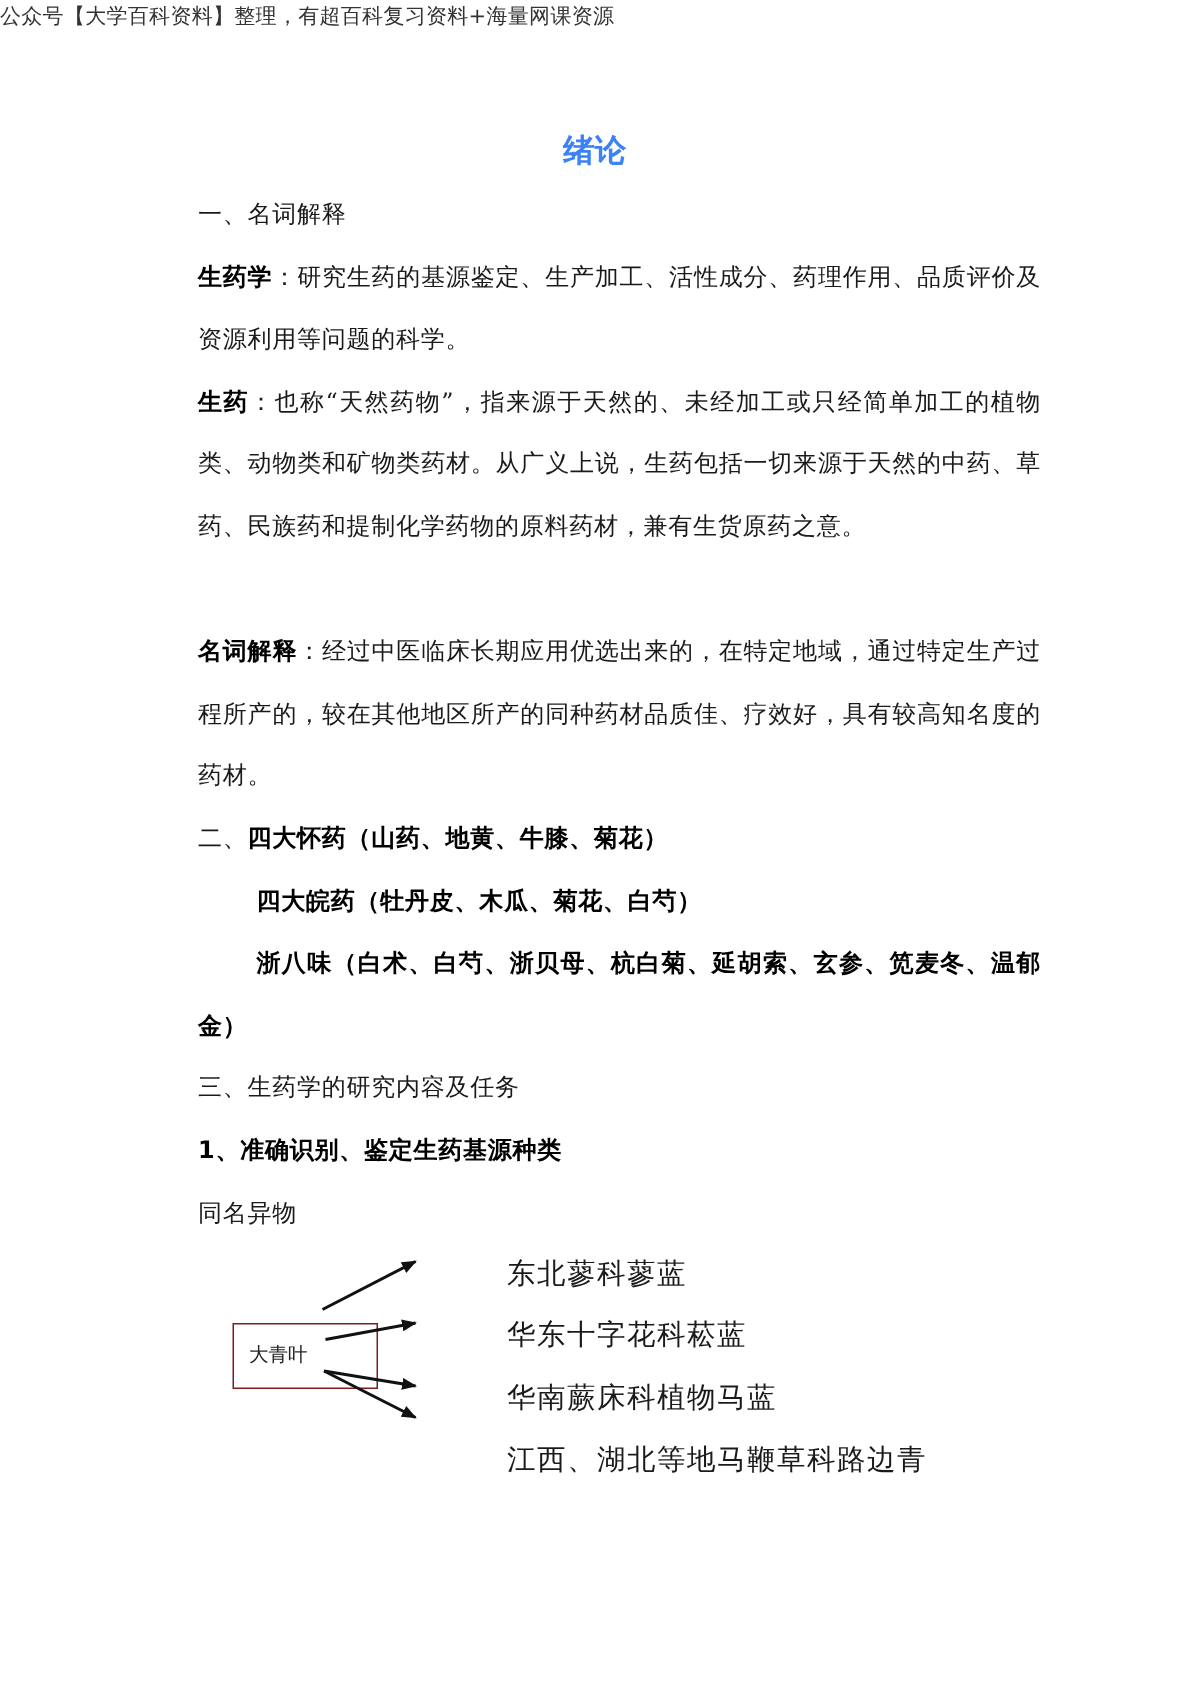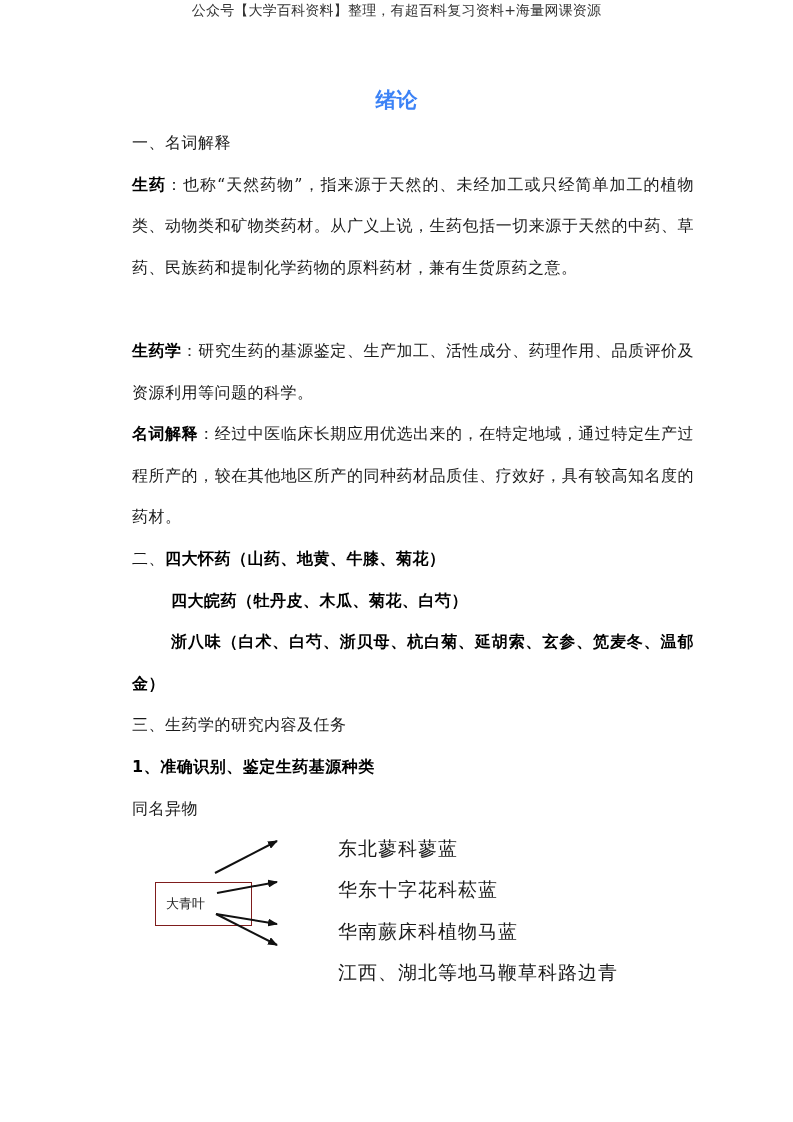--- a/index.html
+++ b/index.html
@@ -3,21 +3,21 @@
   <meta charset="utf-8">
   <style>
     html, body { margin: 0; padding: 0; background: #ffffff; }
     body {
       width: 793px; height: 1122px; position: relative; overflow: hidden;
       font-family: "DejaVu Serif", "Liberation Serif", serif;
       color: #1a1a1a;
     }
     .header-note {
       position: absolute; top: 2px; left: 0; width: 793px;
-      text-align: center; font-size: 14px; color: #333; letter-spacing: 0.2px;
+      font-size: 14px; color: #333; letter-spacing: 0.2px;
       font-family: "DejaVu Sans", "Liberation Sans", sans-serif;
     }
     .title {
       position: absolute; top: 86px; left: 0; width: 793px; text-align: center;
       font-size: 21px; font-weight: bold;
       font-family: "DejaVu Sans", "Liberation Sans", sans-serif;
       color: #3b82f6;
     }
     .body-text {
       position: absolute; left: 132px; width: 562px;
@@ -43,26 +43,26 @@
 </head>
 <body>
 
 <div class="header-note">公众号【大学百科资料】整理，有超百科复习资料+海量网课资源</div>
 
 <div class="title">绪论</div>
 
 <div class="body-text" style="top:122px;">
   <div class="line">一、名词解释</div>
 
+  <div class="para" style="height:83.2px;">
+    <span class="bold">生药学</span><span>：</span><span>研究生药的基源鉴定、生产加工、活性成分、药理作用、品质评价及资源利用等问题的科学。</span>
+  </div>
+
   <div class="para" style="height:166.4px;">
     <span class="bold">生药</span><span>：</span><span>也称“天然药物”，指来源于天然的、未经加工或只经简单加工的植物类、动物类和矿物类药材。从广义上说，生药包括一切来源于天然的中药、草药、民族药和提制化学药物的原料药材，兼有生货原药之意。</span>
-  </div>
-
-  <div class="para" style="height:83.2px;">
-    <span class="bold">生药学</span><span>：</span><span>研究生药的基源鉴定、生产加工、活性成分、药理作用、品质评价及资源利用等问题的科学。</span>
   </div>
 
   <div class="para" style="height:124.8px;">
     <span class="bold">名词解释</span><span>：</span><span>经过中医临床长期应用优选出来的，在特定地域，通过特定生产过程所产的，较在其他地区所产的同种药材品质佳、疗效好，具有较高知名度的药材。</span>
   </div>
 
   <div class="line">
     <span>二、</span><span class="bold">四大怀药（山药、地黄、牛膝、菊花）</span>
   </div>
   <div class="line indent">

